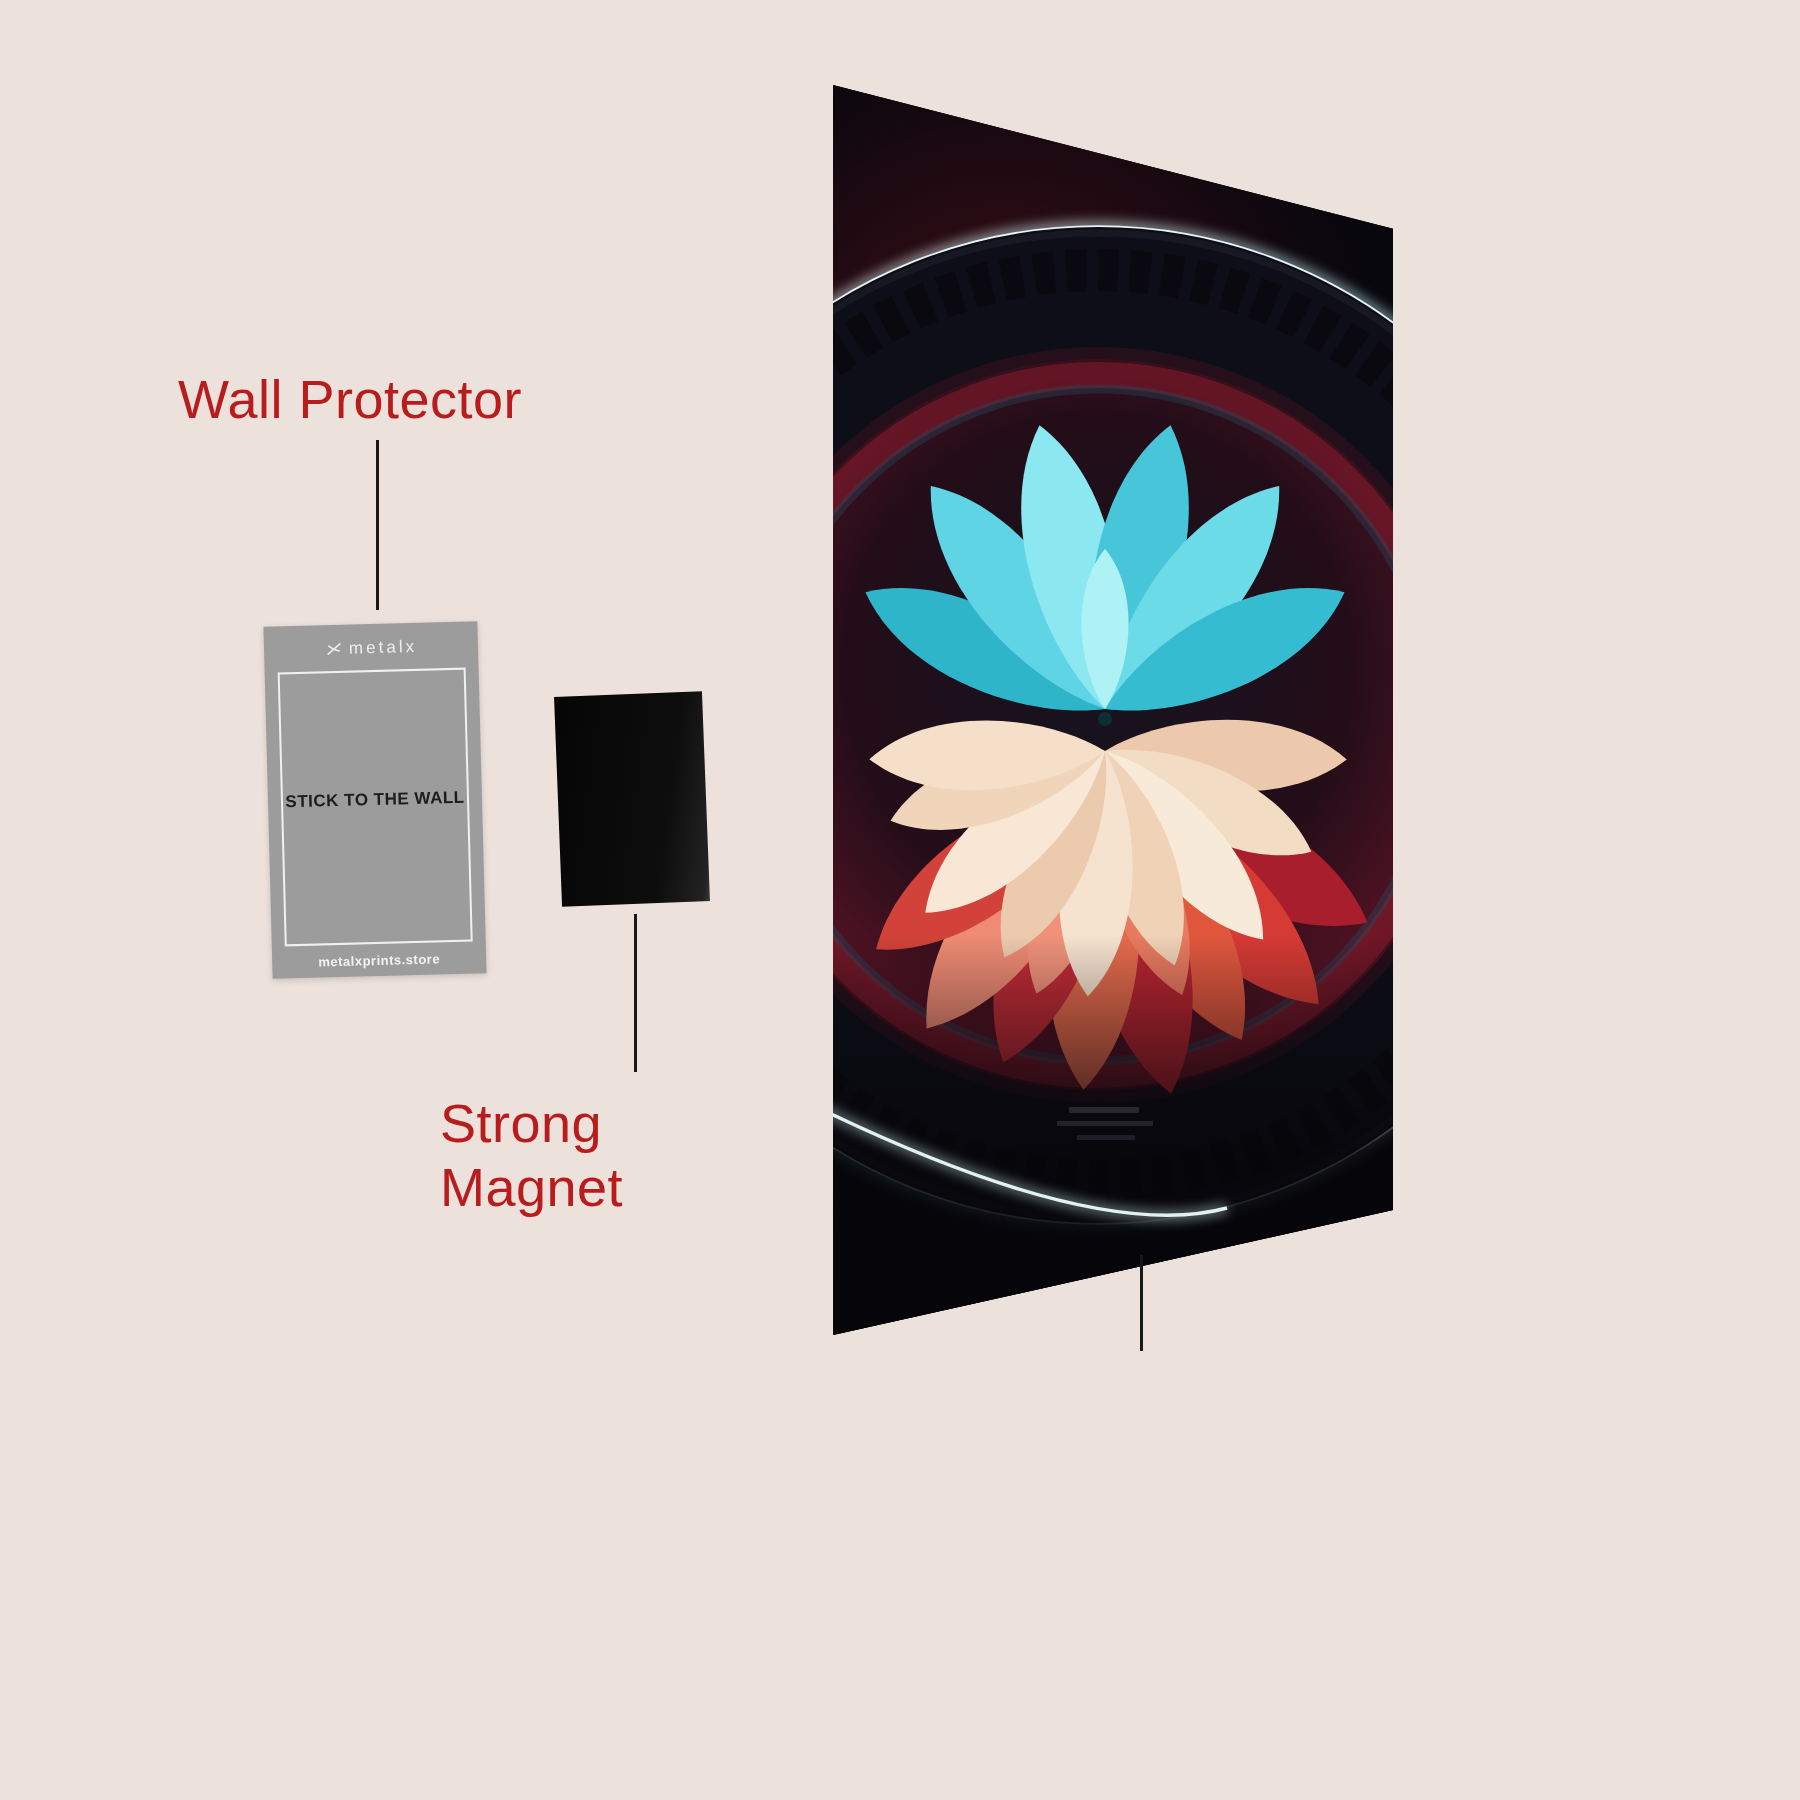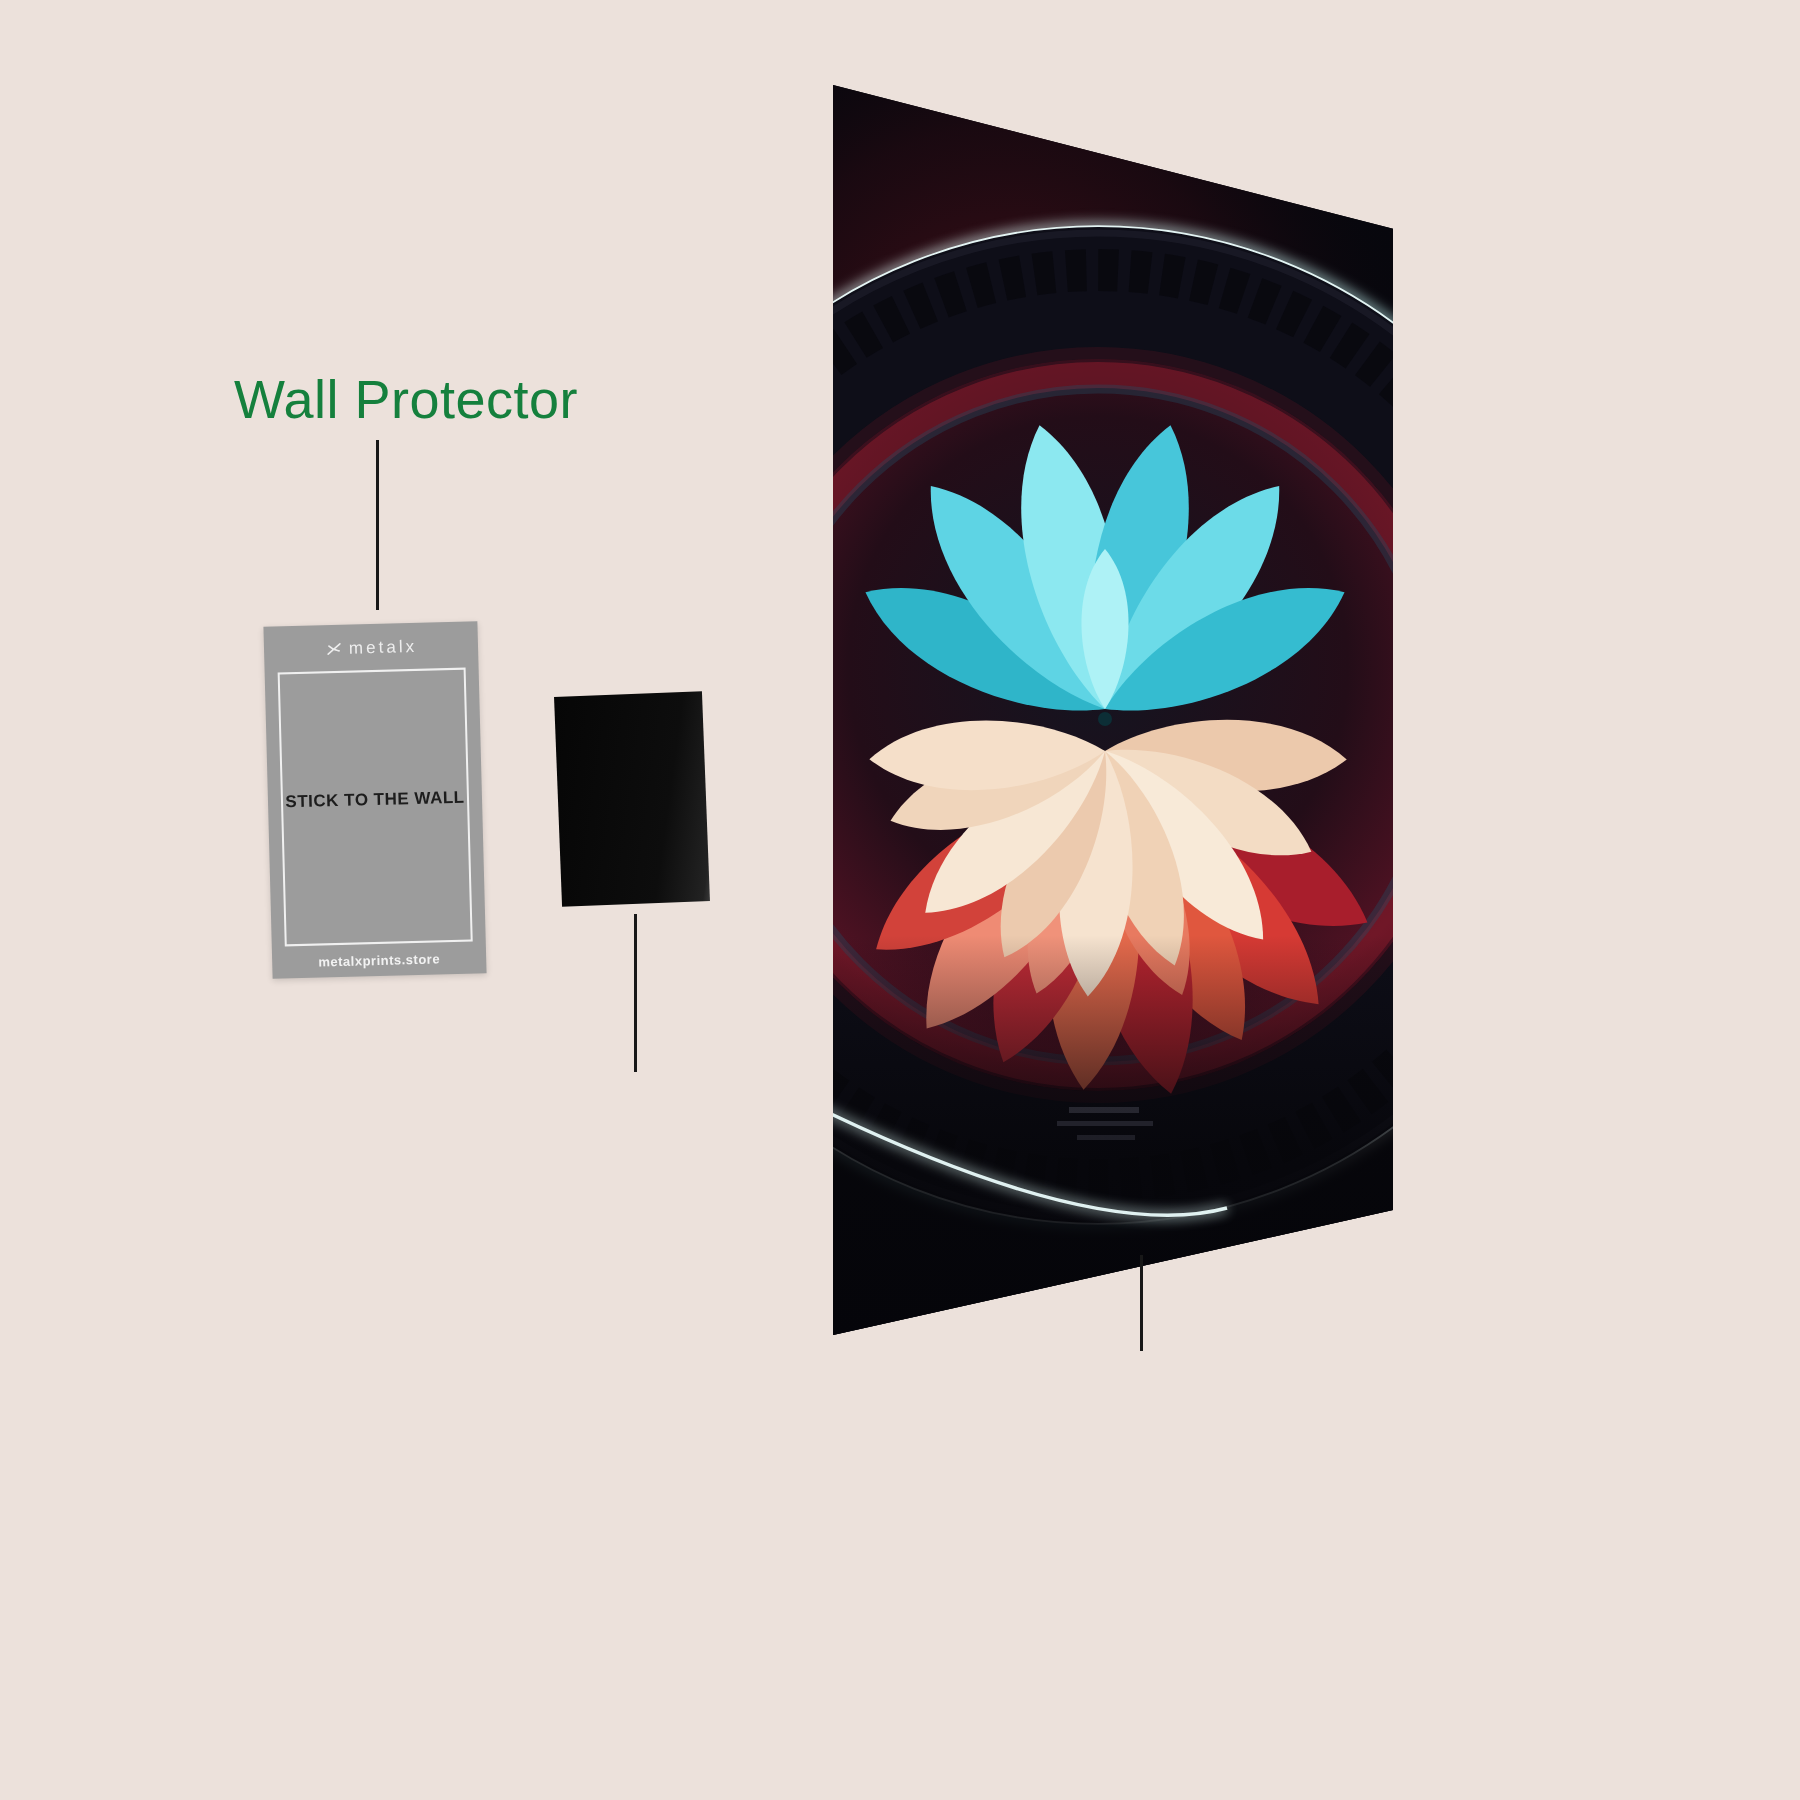--- a/index.html
+++ b/index.html
@@ -9,22 +9,22 @@
   }
   .stage{
     position:relative;
     width:1800px;
     height:1800px;
     background:#ece1db;
     overflow:hidden;
   }
   .caption{
     position:absolute;
-    text-align:right;
-    color:#15803d;
+    text-align:left;
+    color:#b91c1c;
     font-weight:500;
     font-size:54px;
     letter-spacing:0.5px;
     line-height:1.18;
   }
   .connector{
     position:absolute;
     width:3px;
     background:#181818;
   }
@@ -108,20 +108,24 @@
       </svg>
       <span>metalx</span>
     </div>
     <div class="inner-frame"></div>
     <div class="stick-text">STICK TO THE WALL</div>
     <div class="store-text">metalxprints.store</div>
   </div>
 
   <div class="magnet"></div>
   <div class="connector" style="left:634px; top:914px; height:158px;"></div>
+  <div class="caption" style="left:440px; top:1092px; width:400px;">
+    <div>Strong</div>
+    <div>Magnet</div>
+  </div>
 
   <div class="poster">
     <svg viewBox="0 0 560 1250" preserveAspectRatio="none">
       <defs>
         <radialGradient id="redTint" cx="50%" cy="50%" r="50%">
           <stop offset="0%" stop-color="#7c1722" stop-opacity="0.55"></stop>
           <stop offset="60%" stop-color="#52101c" stop-opacity="0.25"></stop>
           <stop offset="100%" stop-color="#07070d" stop-opacity="0"></stop>
         </radialGradient>
         <radialGradient id="innerG" cx="50%" cy="42%" r="62%">

